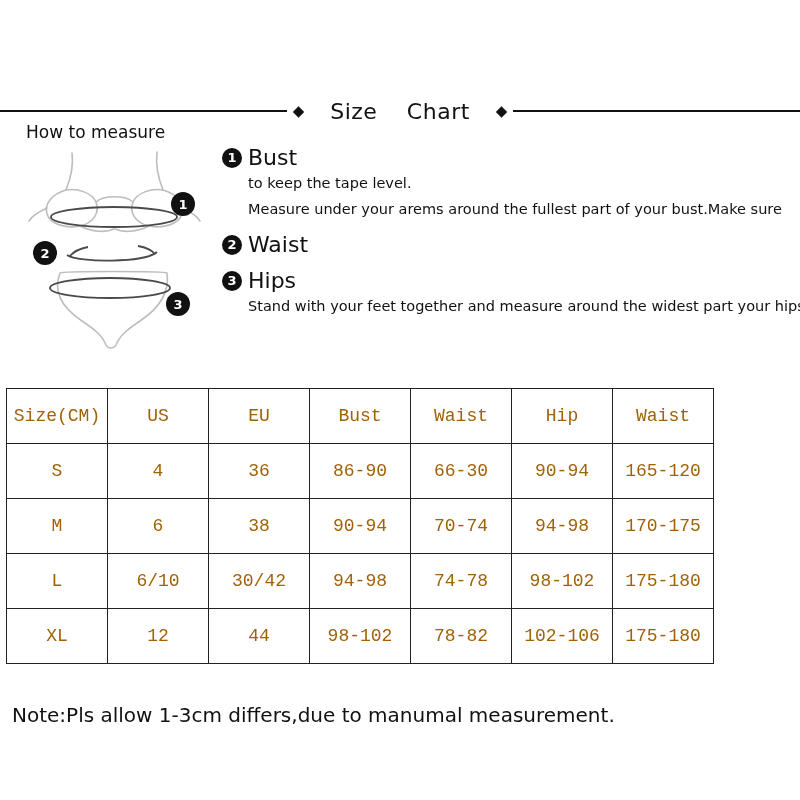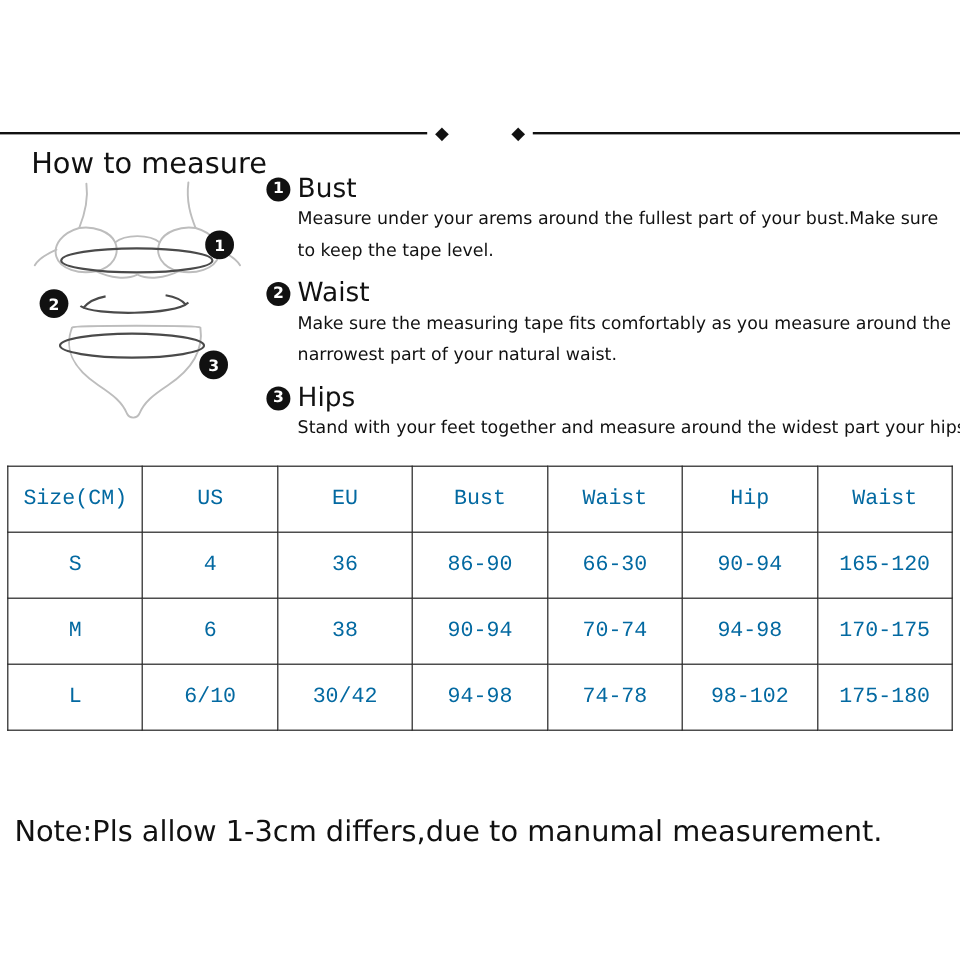--- a/index.html
+++ b/index.html
@@ -12,56 +12,57 @@
   .title-bar{
     position:absolute;top:96px;left:0;right:0;height:30px;
     display:flex;align-items:center;
   }
   .rule{flex:1;height:2px;background:#111111;}
   .diamond{font-size:15px;line-height:1;color:#111111;}
   .diamond.left{margin-left:6px;margin-right:26px;}
   .diamond.right{margin-left:26px;margin-right:6px;}
   .title-text{font-size:22px;word-spacing:22px;white-space:nowrap;letter-spacing:.5px;}
   
-  .how-to{position:absolute;left:26px;top:122px;font-size:24px;}
+  .how-to{position:absolute;left:26px;top:122px;font-size:17px;}
   .illustration{position:absolute;left:20px;top:148px;}
   
   .sections{position:absolute;left:222px;top:144px;width:570px;}
   .section{margin-bottom:9px;}
   .section-head{display:flex;align-items:center;gap:6px;}
   .badge{
     width:20px;height:20px;border-radius:50%;background:#111111;color:#ffffff;
     font-size:13px;font-weight:bold;display:flex;align-items:center;justify-content:center;
     flex:0 0 20px;
   }
   .section-title{font-size:22px;line-height:27px;}
   .section-body{padding-left:26px;font-size:14.5px;line-height:25.5px;}
   .body-line{white-space:nowrap;}
   
   .size-table{
-    position:absolute;left:6px;top:388px;width:788px;
+    position:absolute;left:6px;top:388px;width:708px;
     border-collapse:collapse;table-layout:fixed;
     font-family:"Liberation Mono","DejaVu Sans Mono",monospace;
-    font-size:18px;color:#0369a1;
+    font-size:18px;color:#a16207;
   }
   .size-table th,.size-table td{
     border:1.5px solid #222222;text-align:center;vertical-align:middle;
     font-weight:normal;height:54px;padding:0;overflow:hidden;
   }
   
-  .note{position:absolute;left:12px;top:679px;font-size:24px;white-space:nowrap;}
+  .note{position:absolute;left:12px;top:703px;font-size:20px;white-space:nowrap;}
 </style>
 </head>
 <body>
 
 <div class="page">
 
   <div class="title-bar">
     <div class="rule"></div>
     <span class="diamond left">◆</span>
+    <span class="title-text">Size Chart</span>
     <span class="diamond right">◆</span>
     <div class="rule"></div>
   </div>
 
   <div class="how-to">How to measure</div>
 
   <svg class="illustration" width="190" height="208" viewBox="0 0 190 208" xmlns="http://www.w3.org/2000/svg">
     <g fill="none" stroke="#bdbdbd" stroke-width="1.6" stroke-linecap="round">
       <path d="M52,5 C54,20 50,32 46,42"></path>
       <path d="M137,4 C135,20 139,32 143,42"></path>
@@ -92,33 +93,29 @@
   </svg>
 
   <div class="sections">
 
     <div class="section">
       <div class="section-head">
         <span class="badge">1</span>
         <span class="section-title">Bust</span>
       </div>
       <div class="section-body">
+        <div class="body-line">to keep the tape level.</div>
         <div class="body-line">Measure under your arems around the fullest part of your bust.Make sure</div>
-        <div class="body-line">to keep the tape level.</div>
       </div>
     </div>
 
     <div class="section">
       <div class="section-head">
         <span class="badge">2</span>
         <span class="section-title">Waist</span>
-      </div>
-      <div class="section-body">
-        <div class="body-line">Make sure the measuring tape fits comfortably as you measure around the</div>
-        <div class="body-line">narrowest part of your natural waist.</div>
       </div>
     </div>
 
     <div class="section">
       <div class="section-head">
         <span class="badge">3</span>
         <span class="section-title">Hips</span>
       </div>
       <div class="section-body">
         <div class="body-line">Stand with your feet together and measure around the widest part your hips.</div>
@@ -158,18 +155,27 @@
       </tr>
       <tr>
         <td>L</td>
         <td>6/10</td>
         <td>30/42</td>
         <td>94-98</td>
         <td>74-78</td>
         <td>98-102</td>
         <td>175-180</td>
       </tr>
+      <tr>
+        <td>XL</td>
+        <td>12</td>
+        <td>44</td>
+        <td>98-102</td>
+        <td>78-82</td>
+        <td>102-106</td>
+        <td>175-180</td>
+      </tr>
     </tbody>
   </table>
 
   <div class="note">Note:Pls allow 1-3cm differs,due to manumal measurement.</div>
 
 </div>
 
 </body></html>

